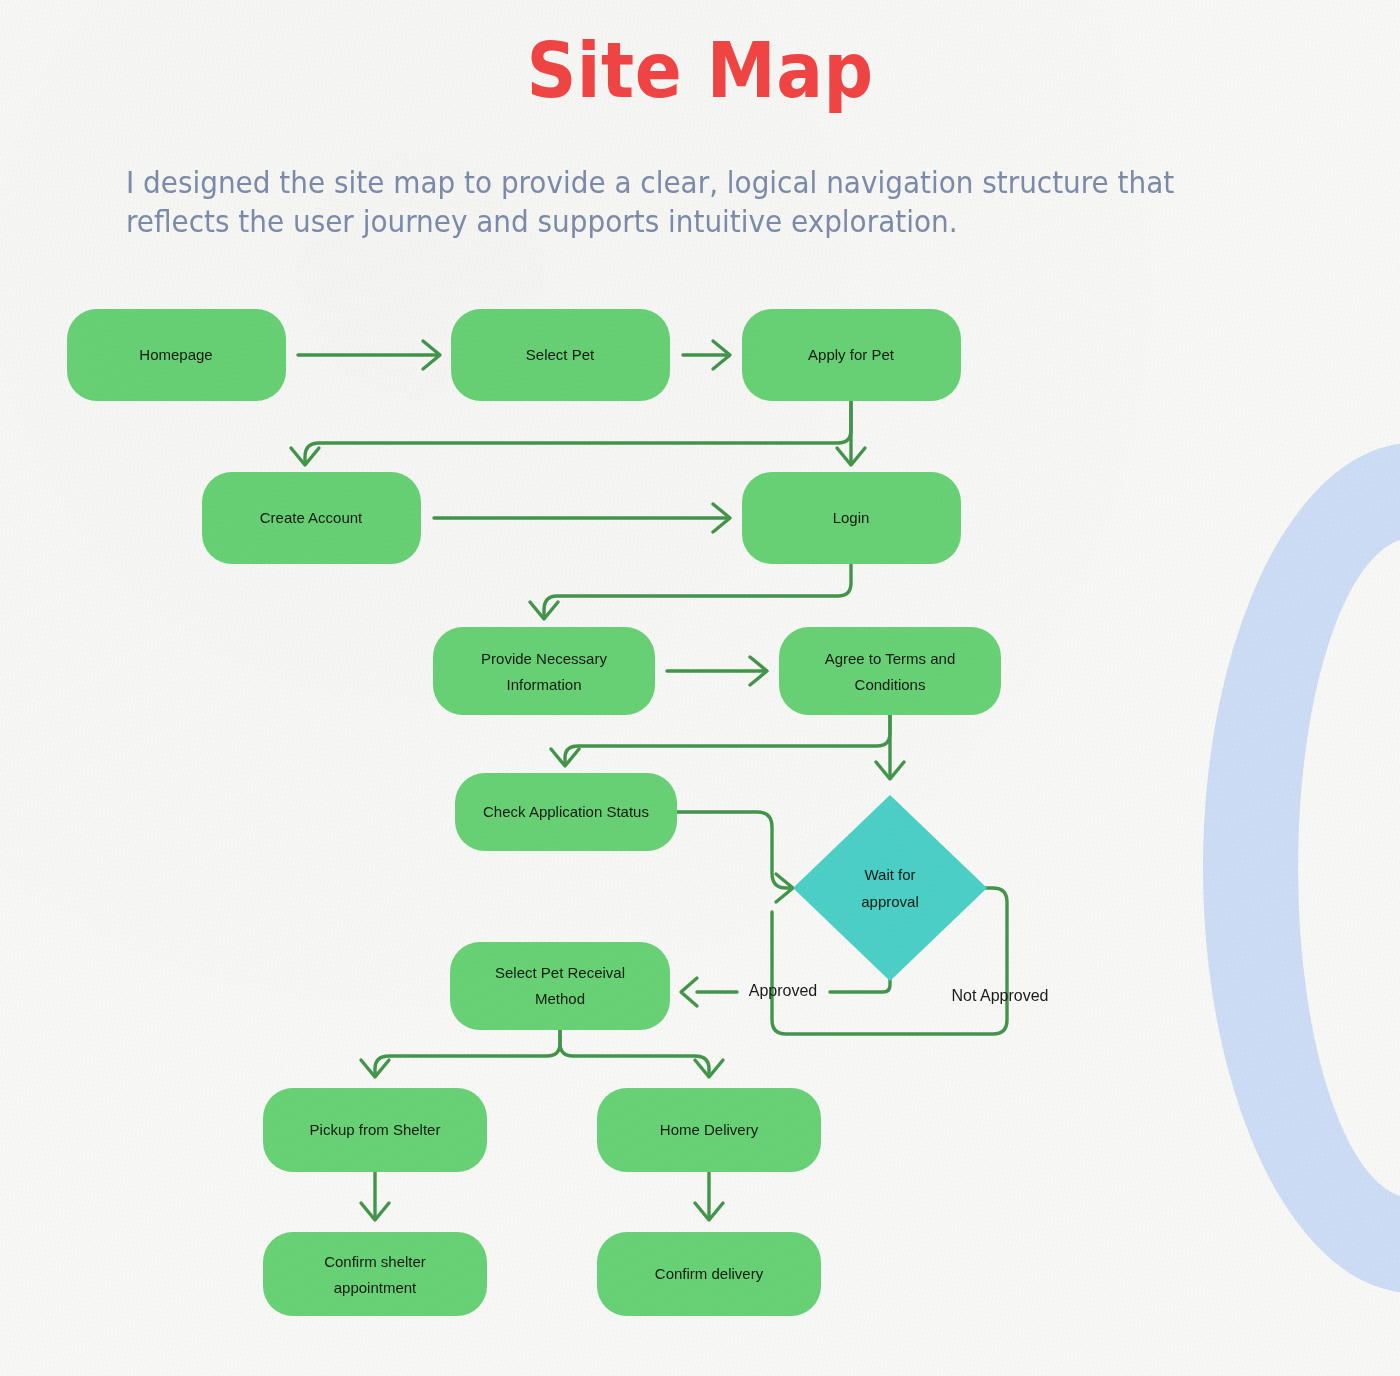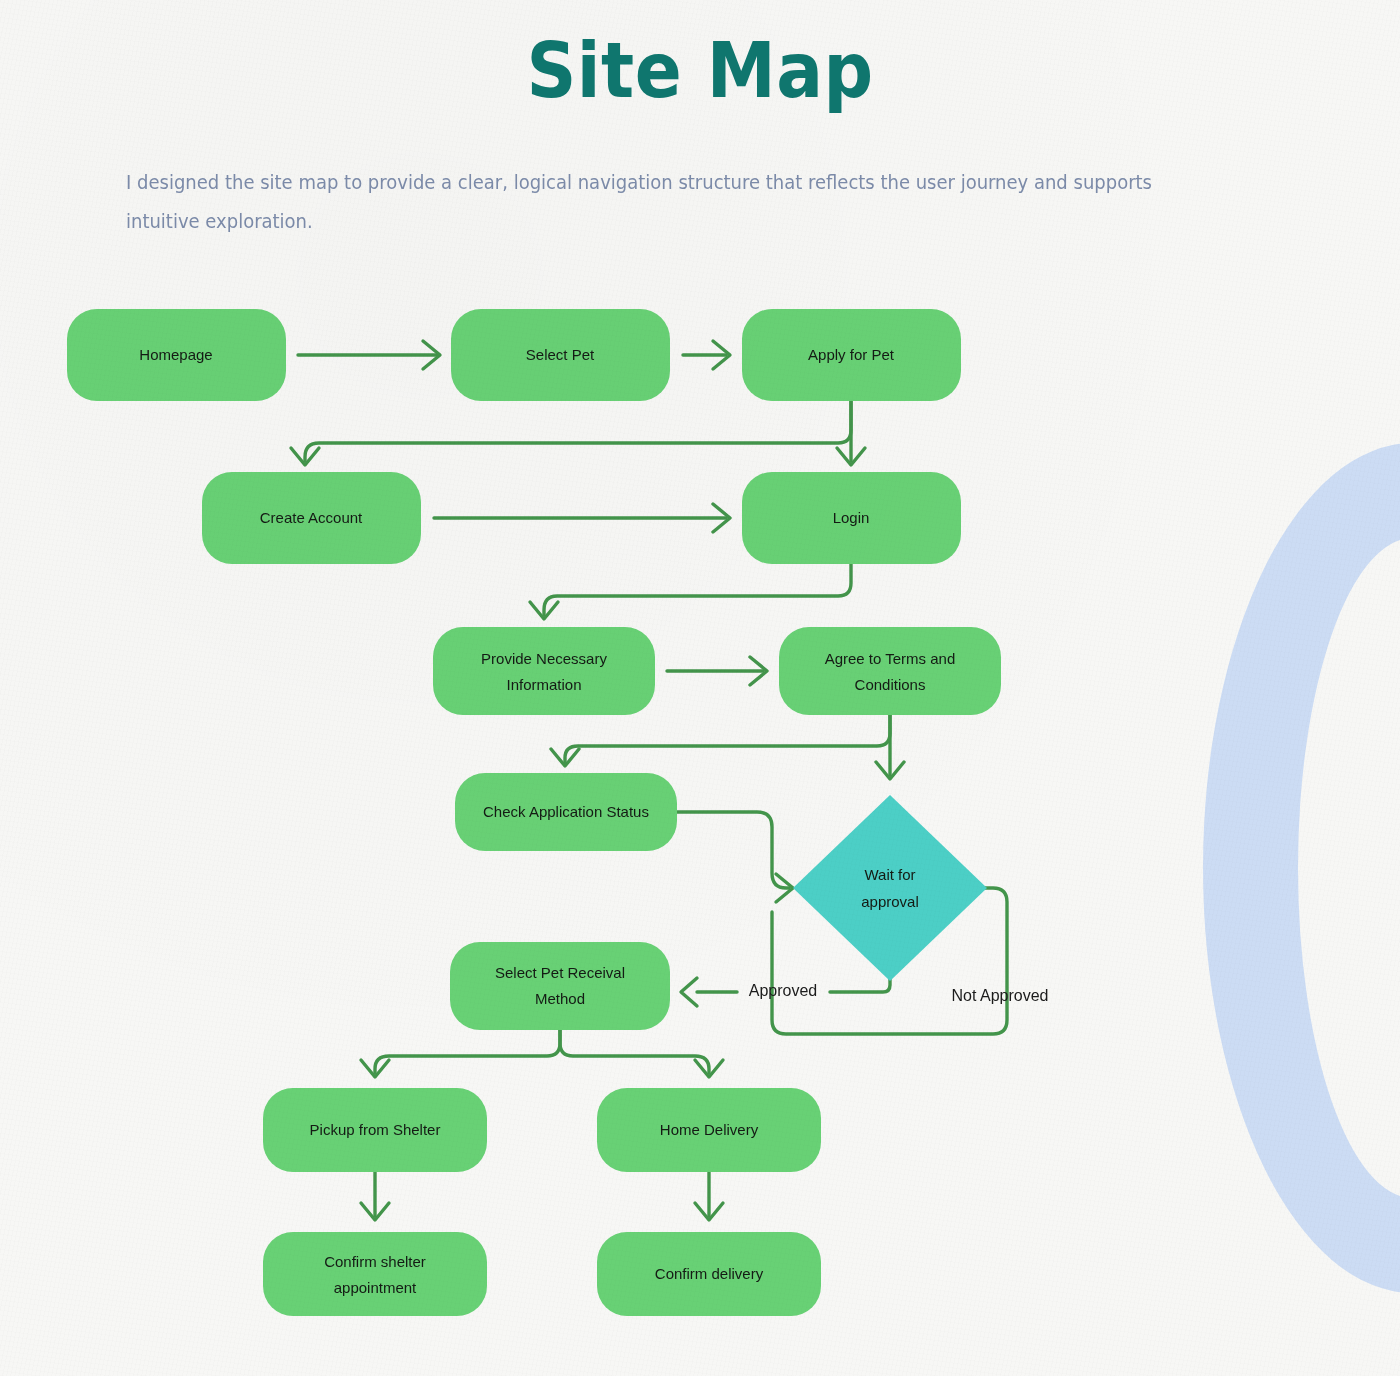--- a/index.html
+++ b/index.html
@@ -43,31 +43,31 @@
   #page-title {
     position: absolute;
     top: 26px;
     left: 0;
     width: 1400px;
     text-align: center;
     font-family: "DejaVu Sans", sans-serif;
     font-weight: bold;
     font-size: 77px;
     letter-spacing: 0.5px;
-    color: #0f766e;
+    color: #ef4444;
     z-index: 6;
     font-stretch: condensed;
   }
   #page-subtitle {
     position: absolute;
     top: 163px;
     left: 126px;
     width: 1055px;
     font-family: "DejaVu Sans", sans-serif;
-    font-size: 20px;
+    font-size: 31px;
     line-height: 39px;
     color: #7b8aa8;
     font-stretch: condensed;
     z-index: 6;
   }
   #flow-svg {
     position: absolute;
     left: 0;
     top: 0;
     z-index: 3;

